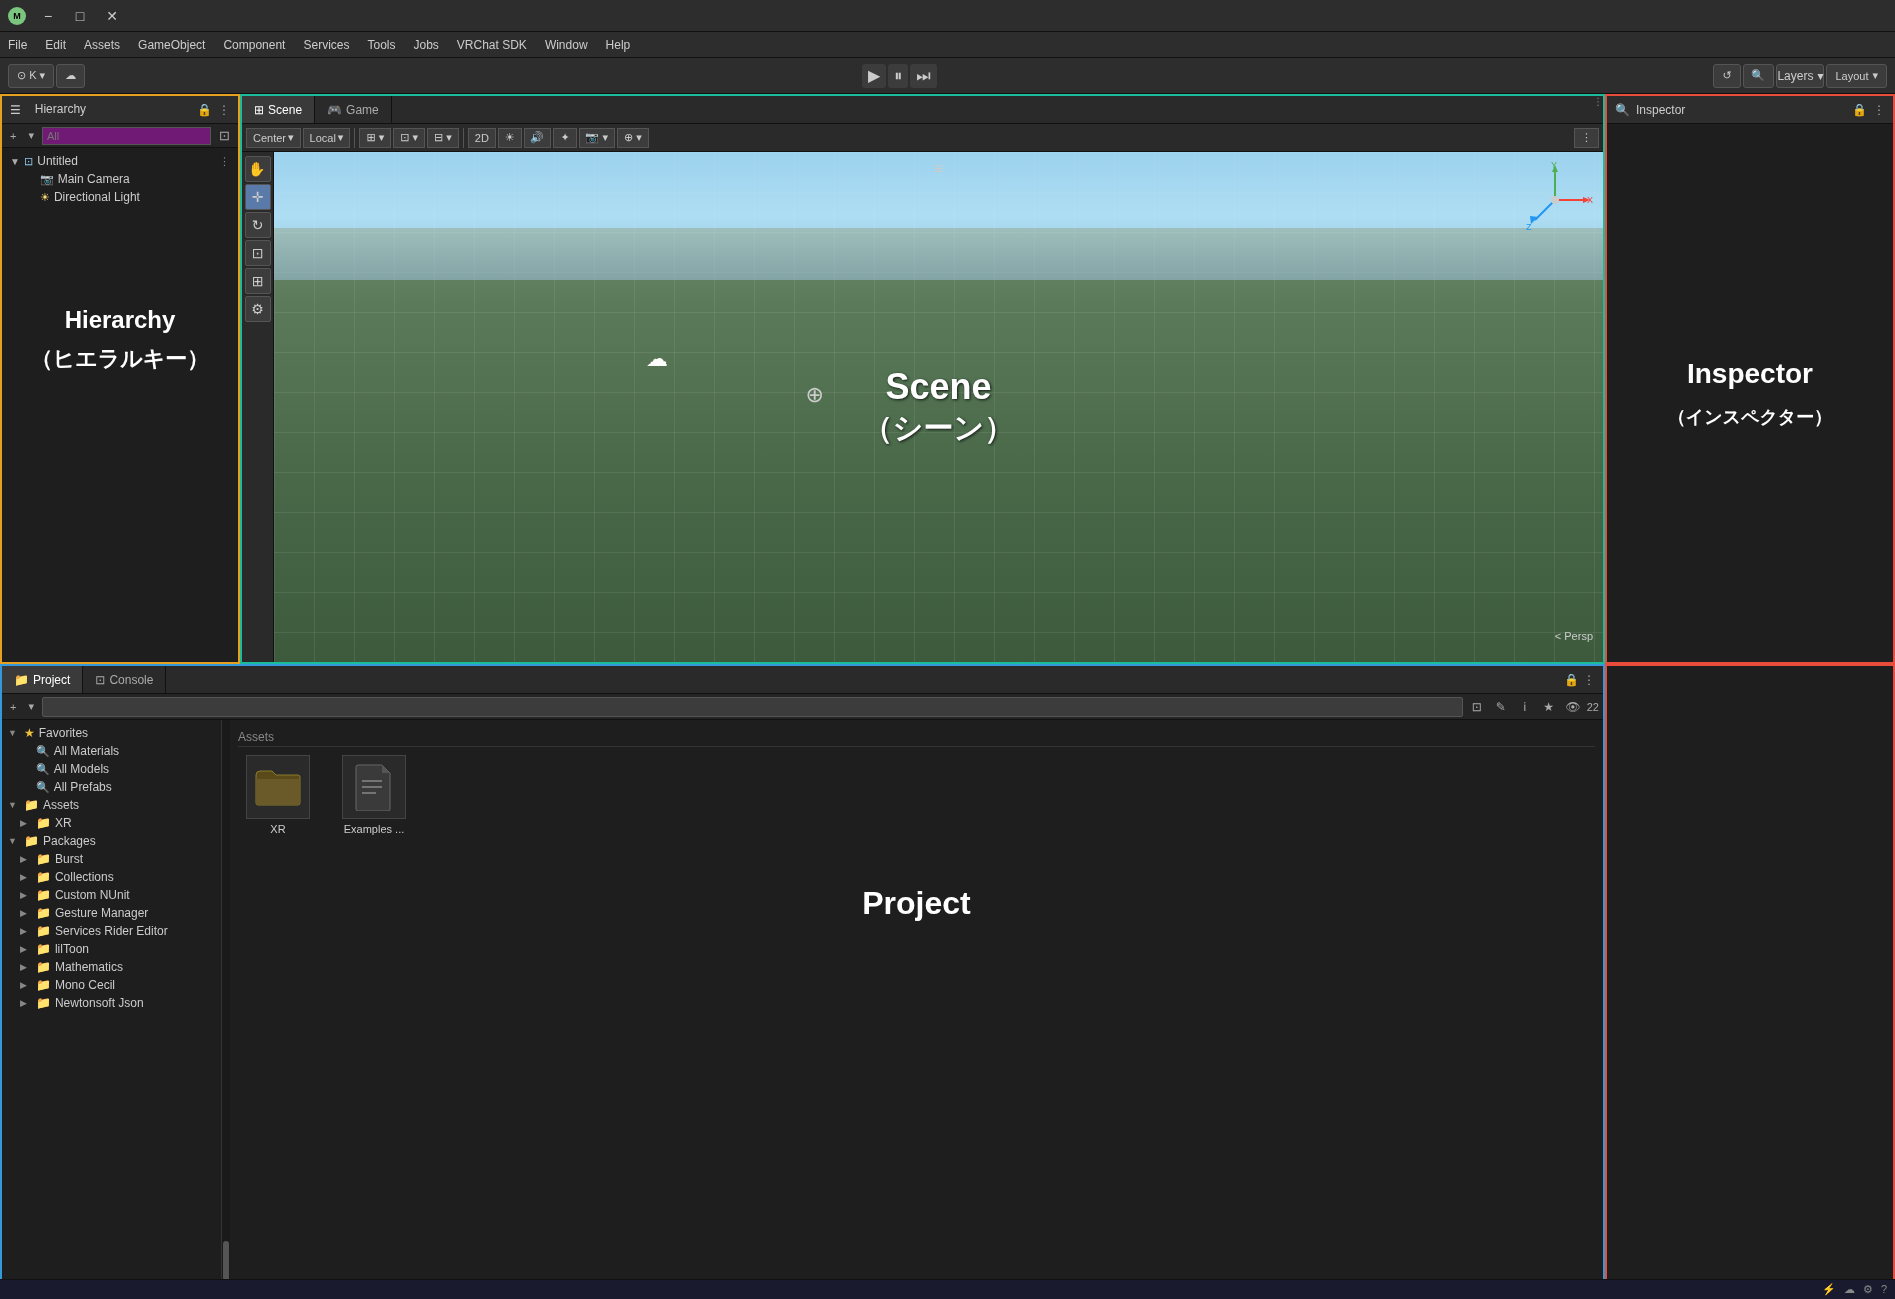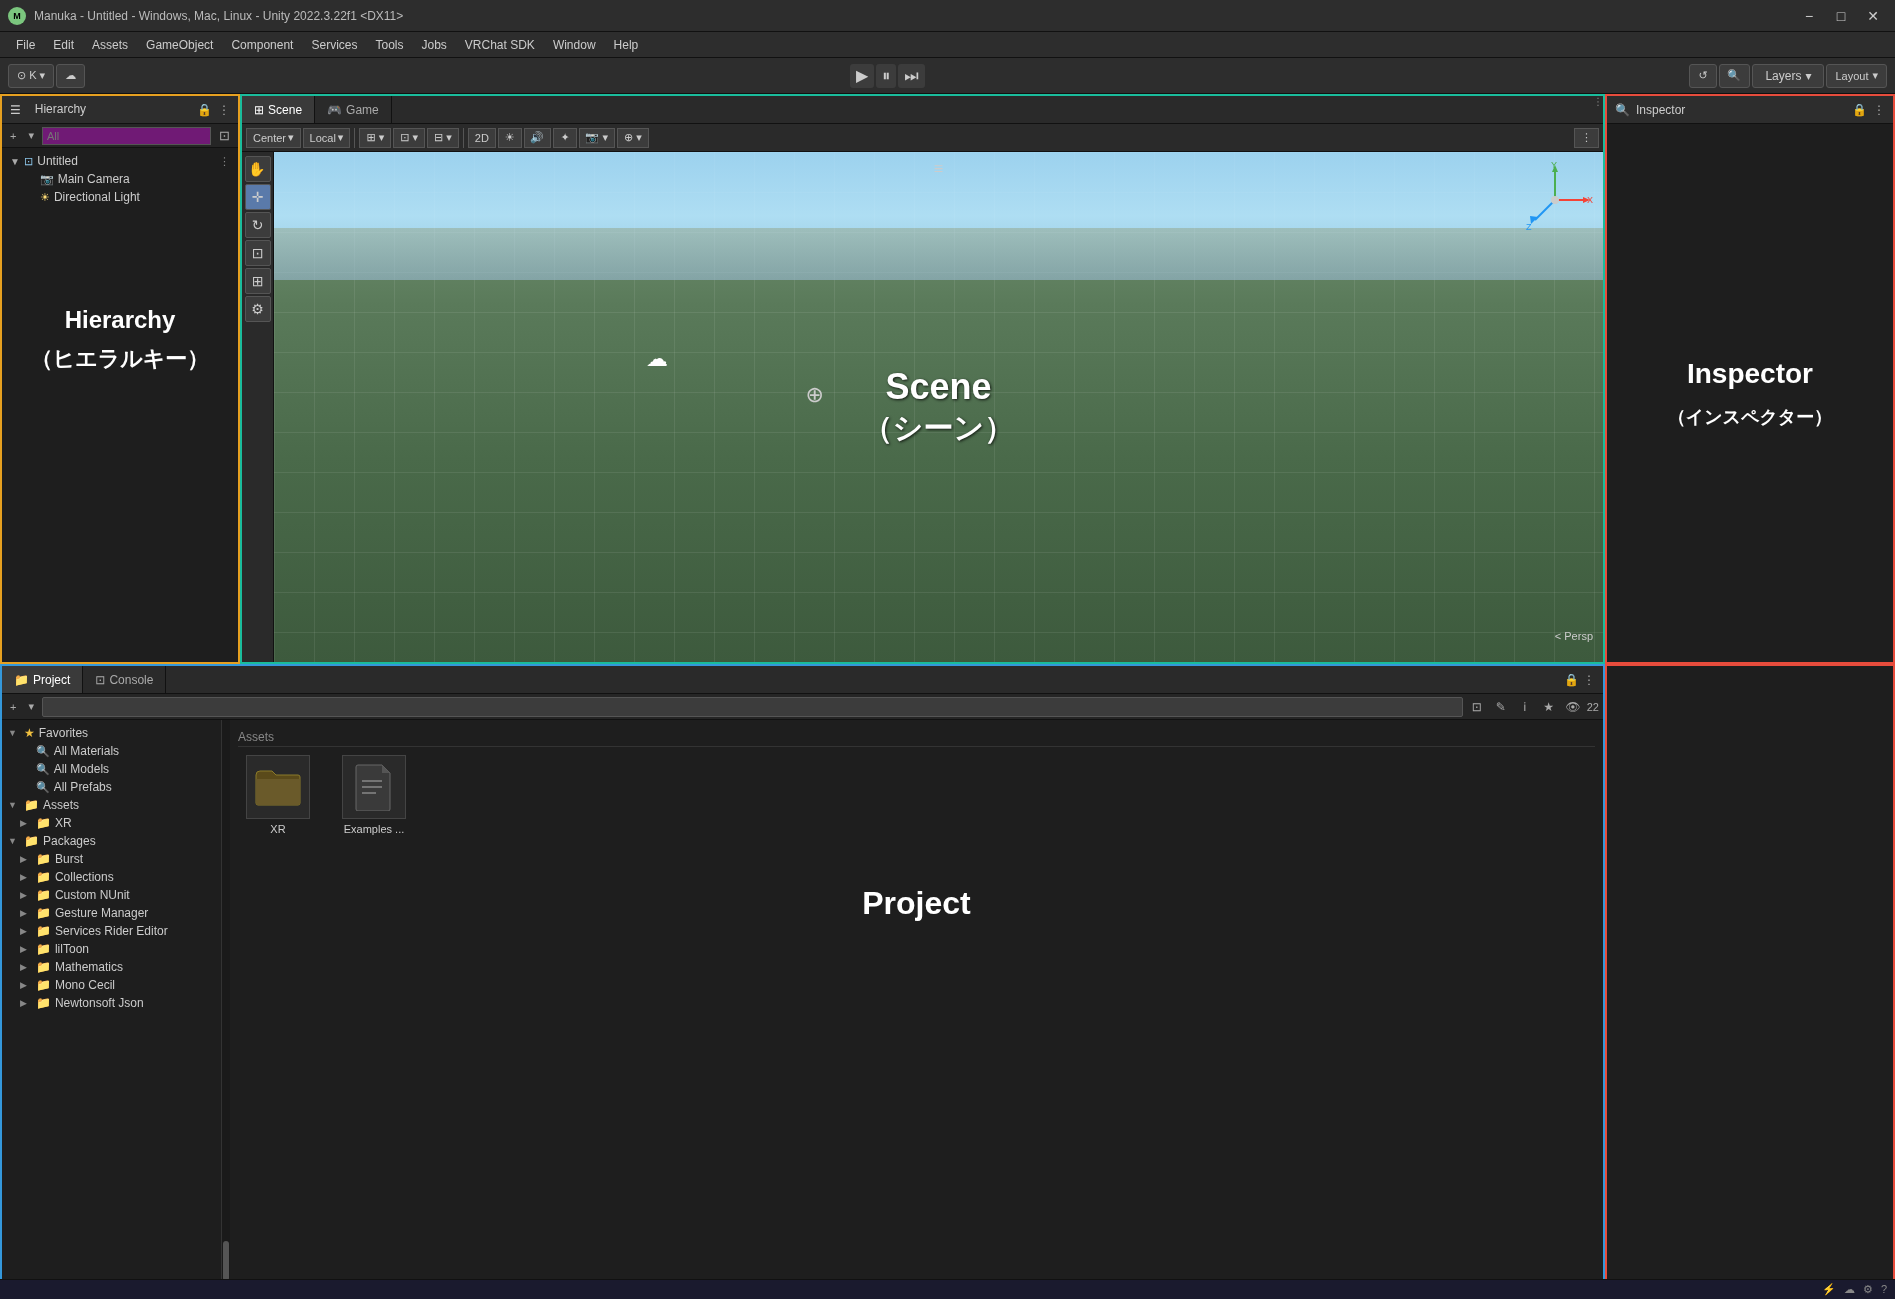--- a/index.html
+++ b/index.html
@@ -47,21 +47,21 @@
       display: flex; align-items: center; justify-content: center;
       font-size: 14px;
     }
 
     
     #menu-bar {
       background: #2d2d2d;
       height: 26px;
       display: flex;
       align-items: center;
-      padding: 0 8px;
+      padding: 0 0;
       border-bottom: 1px solid #111;
       gap: 2px;
     }
     .menu-item {
       padding: 2px 8px;
       cursor: pointer;
       color: #ccc;
       font-size: 12px;
       border-radius: 3px;
     }
@@ -390,21 +390,20 @@
     
     ::-webkit-scrollbar { width: 6px; height: 6px; }
     ::-webkit-scrollbar-track { background: #1e1e1e; }
     ::-webkit-scrollbar-thumb { background: #555; border-radius: 3px; }
   </style>
 </head>
 <body>
 
 <div id="title-bar">
   <div class="app-icon">M</div>
-  <span class="title-text">Manuka - Untitled - Windows, Mac, Linux - Unity 2022.3.22f1 &lt;DX11&gt;</span>
   <div class="window-controls">
     <button class="win-btn">−</button>
     <button class="win-btn">□</button>
     <button class="win-btn close">✕</button>
   </div>
 </div>
 
 <div id="menu-bar">
   <span class="menu-item">File</span>
   <span class="menu-item">Edit</span>
@@ -432,21 +431,21 @@
   <div class="toolbar-spacer"></div>
   <div class="toolbar-group">
     <button class="play-btn toolbar-btn">▶</button>
     <button class="play-btn toolbar-btn">⏸</button>
     <button class="play-btn toolbar-btn">⏭</button>
   </div>
   <div class="toolbar-spacer"></div>
   <div class="toolbar-group">
     <button class="toolbar-btn">↺</button>
     <button class="toolbar-btn">🔍</button>
-    <div class="layers-dropdown" style="background:#3c3c3c;border:1px solid #555;color:#ccc;padding:2px 12px;font-size:12px;cursor:pointer;display:flex;align-items:center;gap:4px;height:24px;border-radius:3px;">
+    <div class="layers-dropdown" style="background:#3c3c3c;border:1px solid #555;color:#ccc;padding:2px 0;font-size:12px;cursor:pointer;display:flex;align-items:center;gap:4px;height:24px;border-radius:3px;">
       <span>Layers</span>
       <span>▾</span>
     </div>
     <div class="toolbar-btn" style="display:flex;align-items:center;gap:4px;">
       <span>Layout</span>
       <span>▾</span>
     </div>
   </div>
 </div>
 

